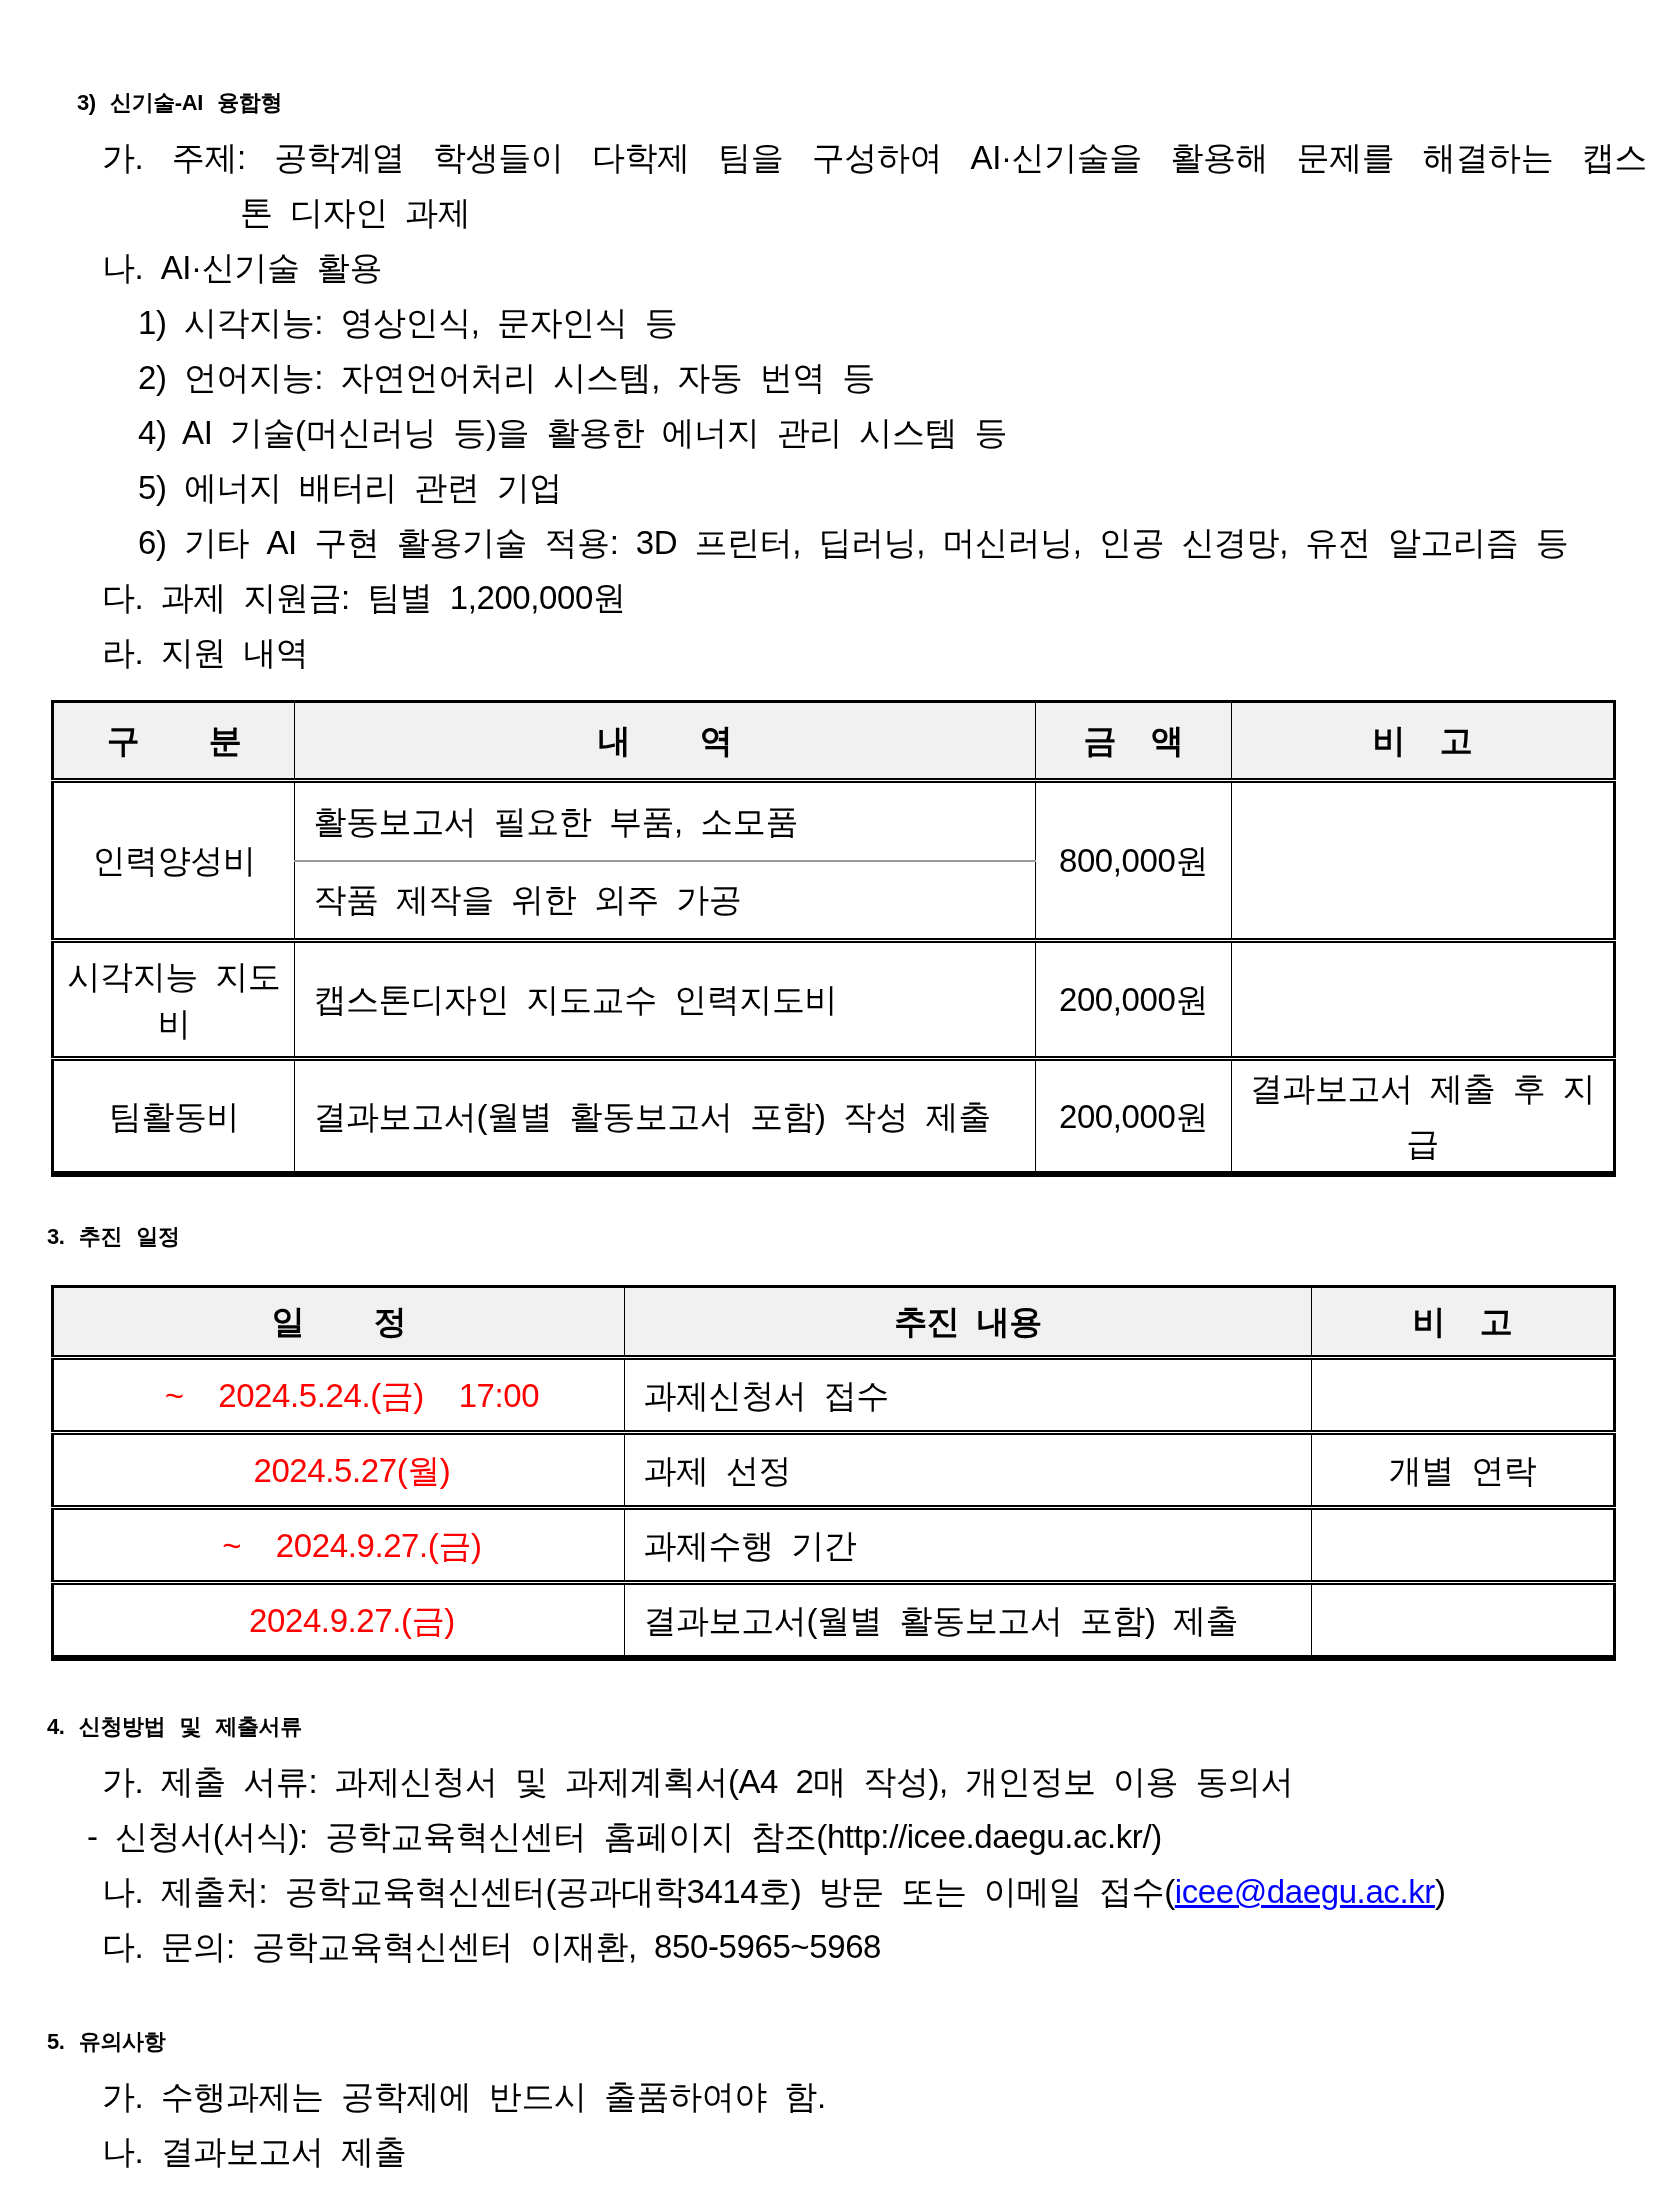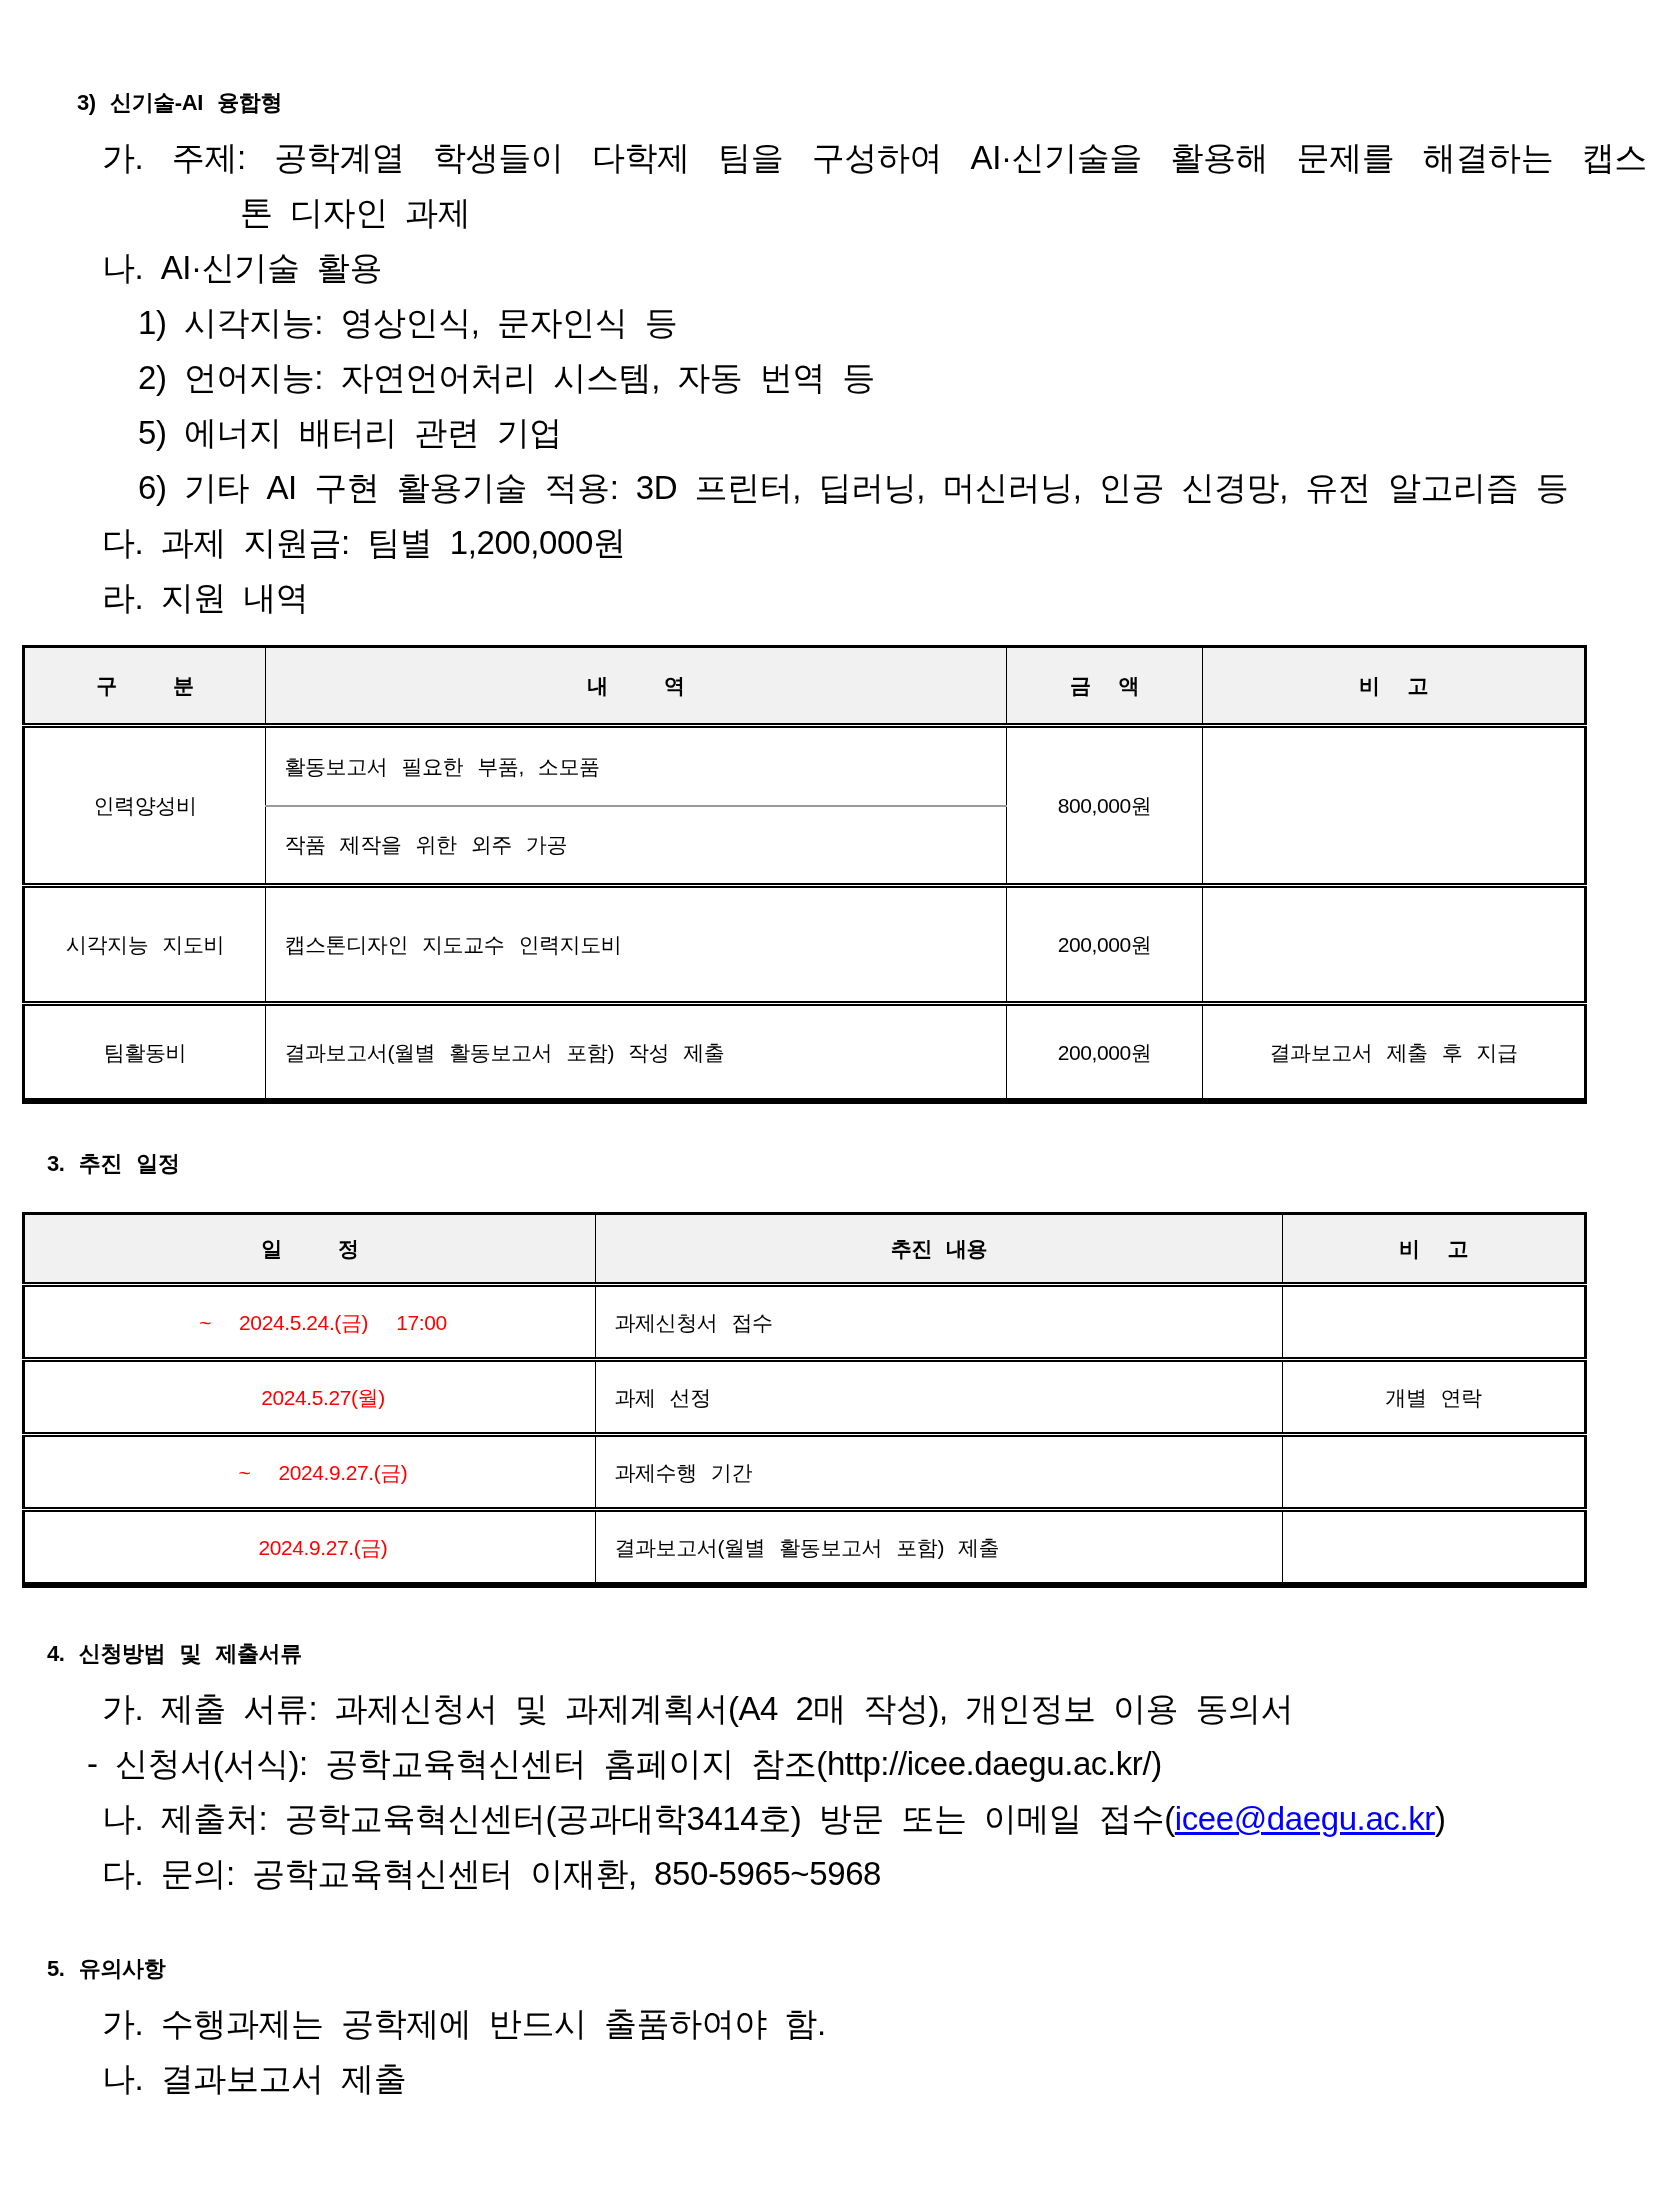--- a/index.html
+++ b/index.html
@@ -31,23 +31,23 @@
 
   .j { text-align: justify; text-align-last: justify; margin-right: 6.1px; }
 
   .red  { color: #ff0000; padding-left: 32px; }
   .link { color: #0000ff; text-decoration: underline; cursor: pointer; }
 
   
   table {
     border-collapse: collapse;
     table-layout: fixed;
-    margin-left: 22px;
+    margin-left: 51px;
     width: 1562px;
-    font-size: 21px;
+    font-size: 33px;
   }
   .t1 { margin-top: 20px; }
   .t2 { margin-top: 21.4px; }
   th, td {
     border: 1.5px solid #000;
     vertical-align: middle;
     text-align: center;
     white-space: pre-wrap;
     overflow: hidden;
     padding: 0 6.1px;
@@ -80,20 +80,21 @@
 <body>
 
 <div class="page">
 
   <div class="ind-sub h-title">3) 신기술-AI 융합형</div>
   <div class="ind-ga j">가. 주제: 공학계열 학생들이 다학제 팀을 구성하여 AI·신기술을 활용해 문제를 해결하는 캡스</div>
   <div class="ind-wrap">톤 디자인 과제</div>
   <div class="ind-ga">나. AI·신기술 활용</div>
   <div class="ind-num">1) 시각지능: 영상인식, 문자인식 등</div>
   <div class="ind-num">2) 언어지능: 자연언어처리 시스템, 자동 번역 등</div>
+  <div class="ind-num">4) AI 기술(머신러닝 등)을 활용한 에너지 관리 시스템 등</div>
   <div class="ind-num">5) 에너지 배터리 관련 기업</div>
   <div class="ind-num">6) 기타 AI 구현 활용기술 적용: 3D 프린터, 딥러닝, 머신러닝, 인공 신경망, 유전 알고리즘 등</div>
   <div class="ind-ga">다. 과제 지원금: 팀별 1,200,000원</div>
   <div class="ind-ga">라. 지원 내역</div>
 
   <table class="t1">
     <colgroup>
       <col style="width:242px">
         <col style="width:741px">
         <col style="width:196px">

